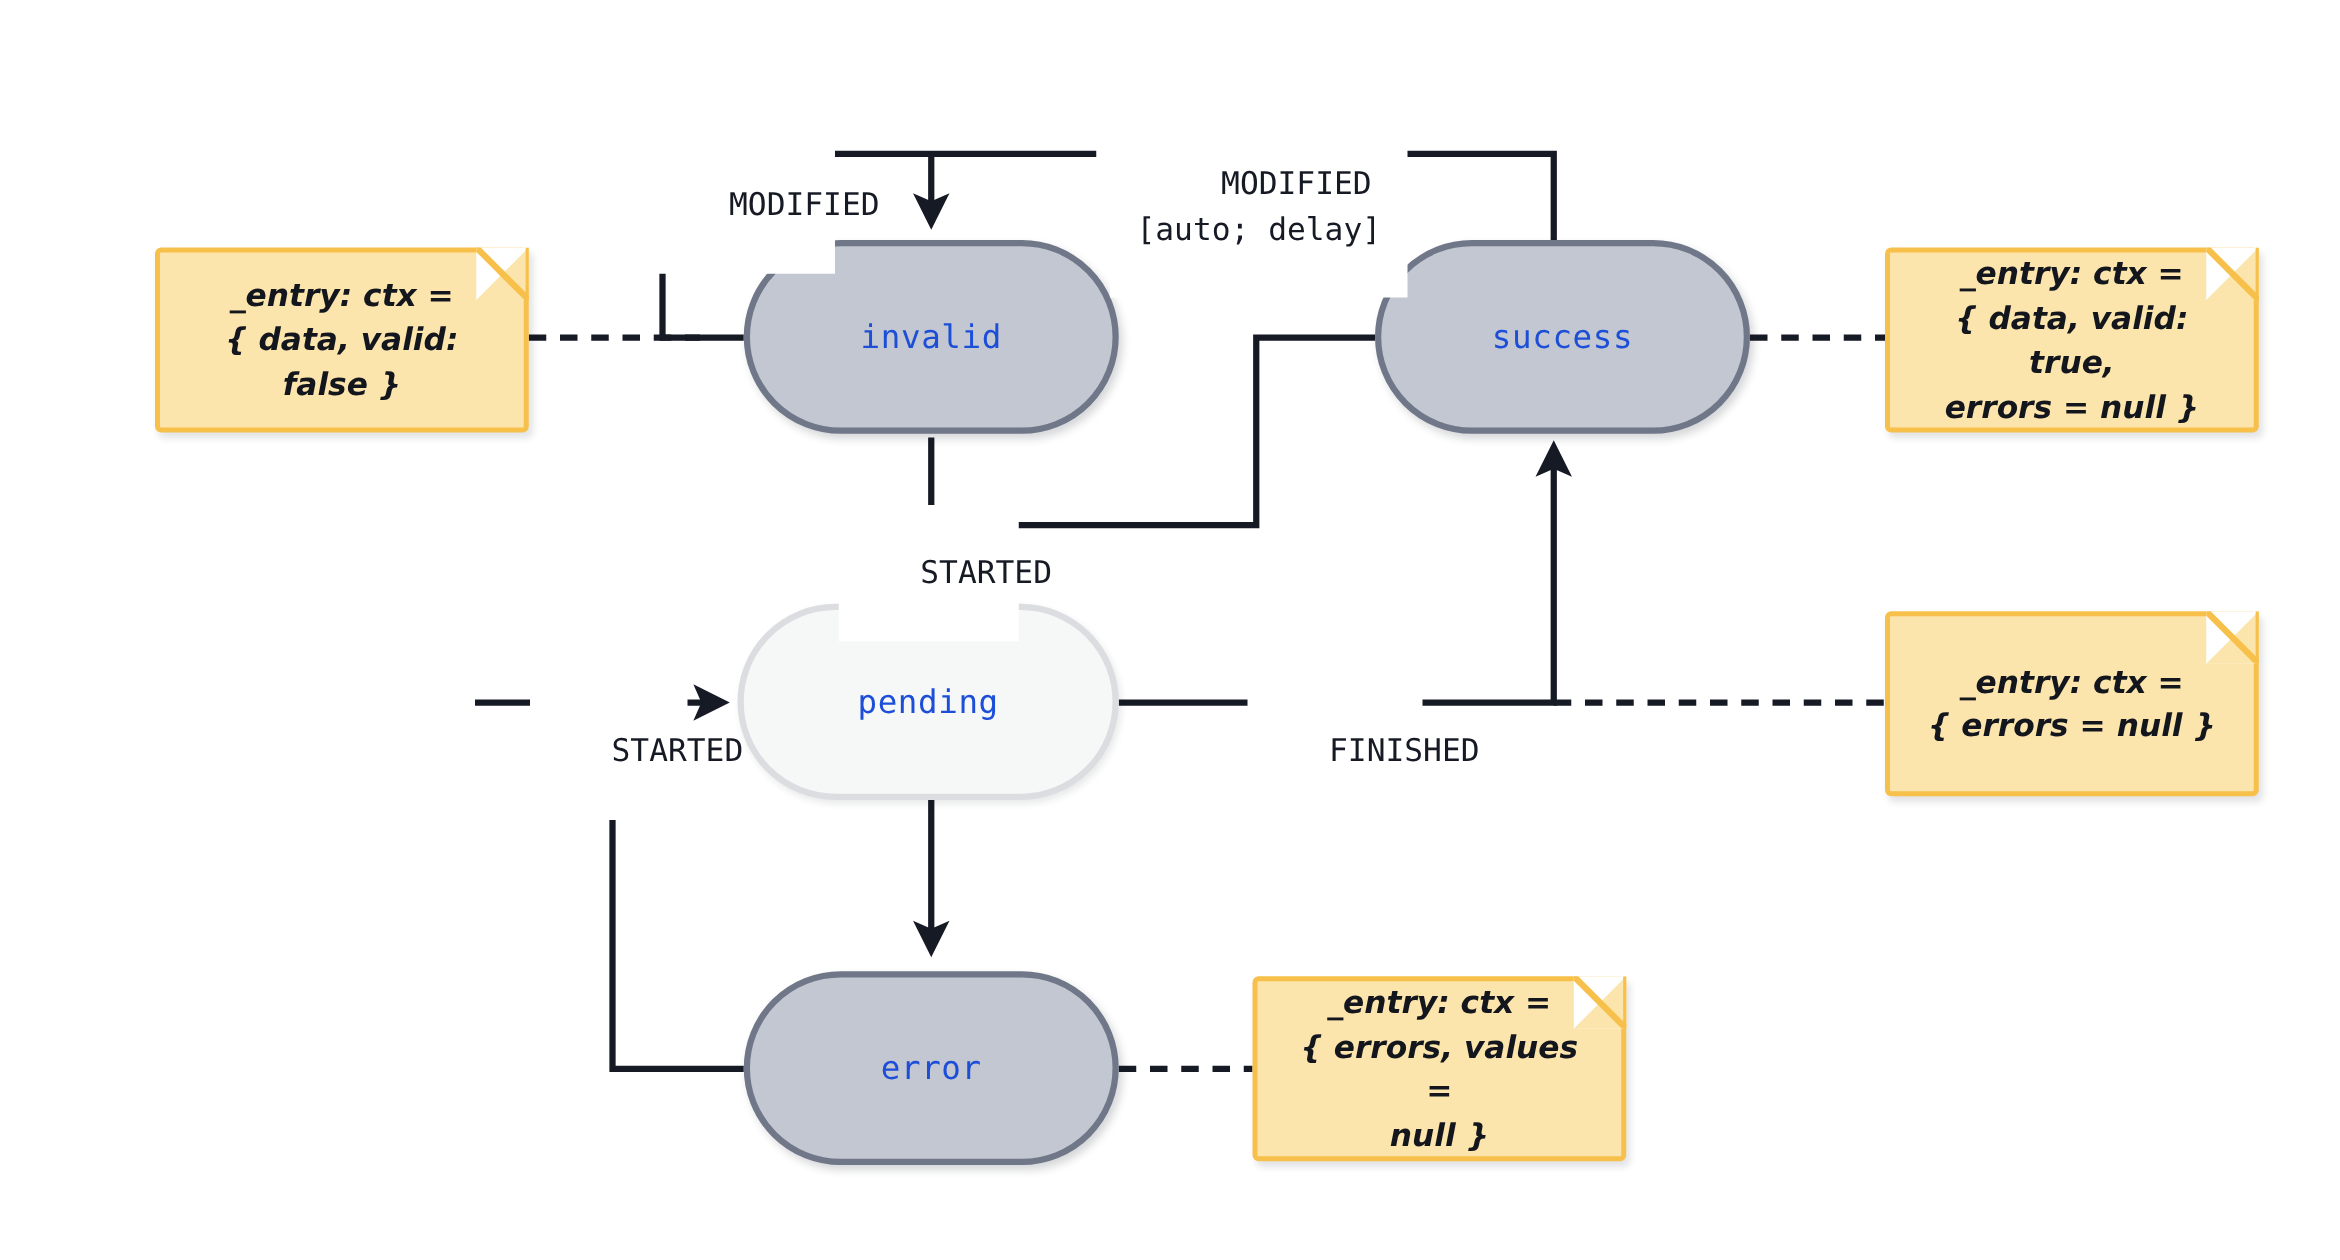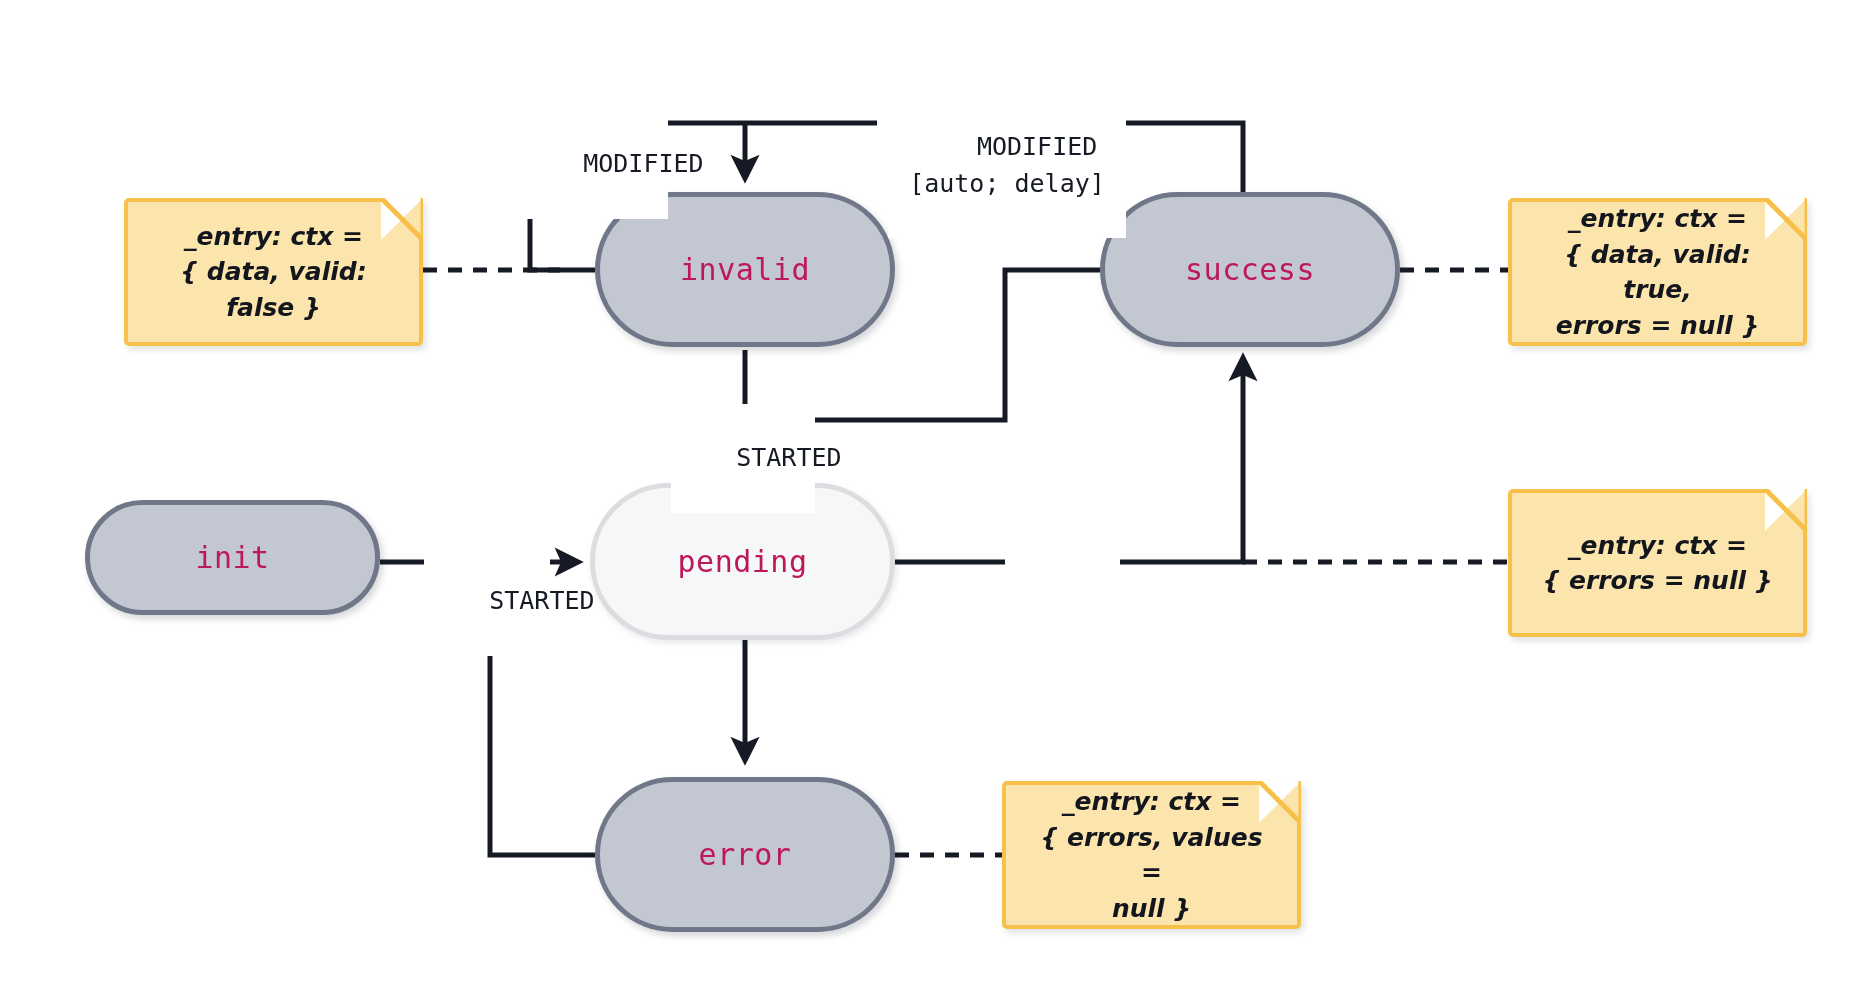--- a/index.html
+++ b/index.html
@@ -25,22 +25,22 @@
     pointer-events: none;
   }
   .node {
     position: absolute;
     box-sizing: border-box;
     display: flex;
     align-items: center;
     justify-content: center;
     border-radius: 80px;
     font-family: "DejaVu Sans Mono", "Liberation Mono", monospace;
-    font-size: 30px;
-    color: #be185d;
+    font-size: 26px;
+    color: #1d4ed8;
     letter-spacing: 0.5px;
   }
   .node.filled {
     background: #c3c7d1;
     border: 5px solid #6f7788;
     box-shadow: 3px 4px 7px rgba(20,25,40,0.18);
   }
   .node.hollow {
     background: #f6f7f7;
     border: 5px solid #dcdde0;
@@ -139,23 +139,20 @@
     </g>
 
     <g stroke="#161a24" stroke-width="5" fill="none" stroke-dasharray="14 11" stroke-linecap="butt">
       <path d="M 423 270 L 560 270"></path>
       <path d="M 1400 270 L 1508 270"></path>
       <path d="M 1243 562 L 1508 562"></path>
       <path d="M 895 855 L 1002 855"></path>
     </g>
   </svg>
 
-  <div class="node filled" style="left:85px; top:500px; width:295px; height:115px;">
-    <span>init</span>
-  </div>
 
   <div class="node filled" style="left:595px; top:192px; width:300px; height:155px;">
     <span>invalid</span>
   </div>
 
   <div class="node filled" style="left:1100px; top:192px; width:300px; height:155px;">
     <span>success</span>
   </div>
 
   <div class="node hollow" style="left:590px; top:483px; width:305px; height:157px;">
@@ -176,20 +173,23 @@
   </div>
 
   <div class="edge-label" style="left:671px; top:404px; width:134px;">
     <span>STARTED</span>
   </div>
 
   <div class="edge-label" style="left:424px; top:547px; width:116px;">
     <span>STARTED</span>
   </div>
 
+  <div class="edge-label" style="left:998px; top:547px; width:130px;">
+    <span>FINISHED</span>
+  </div>
 
 
   <div class="note" style="left:124px; top:198px; width:299px; height:148px;">
     <span class="fold-cut"></span>
     <span class="fold-tri"></span>
     <span class="fold-edge">
       <svg width="42" height="42" viewBox="0 0 42 42">
         <path d="M 0 0 L 42 42" stroke="#f7c04a" stroke-width="5" fill="none"></path>
         <path d="M 42 42 L 42 0" stroke="#f7c04a" stroke-width="5" fill="none"></path>
       </svg>

